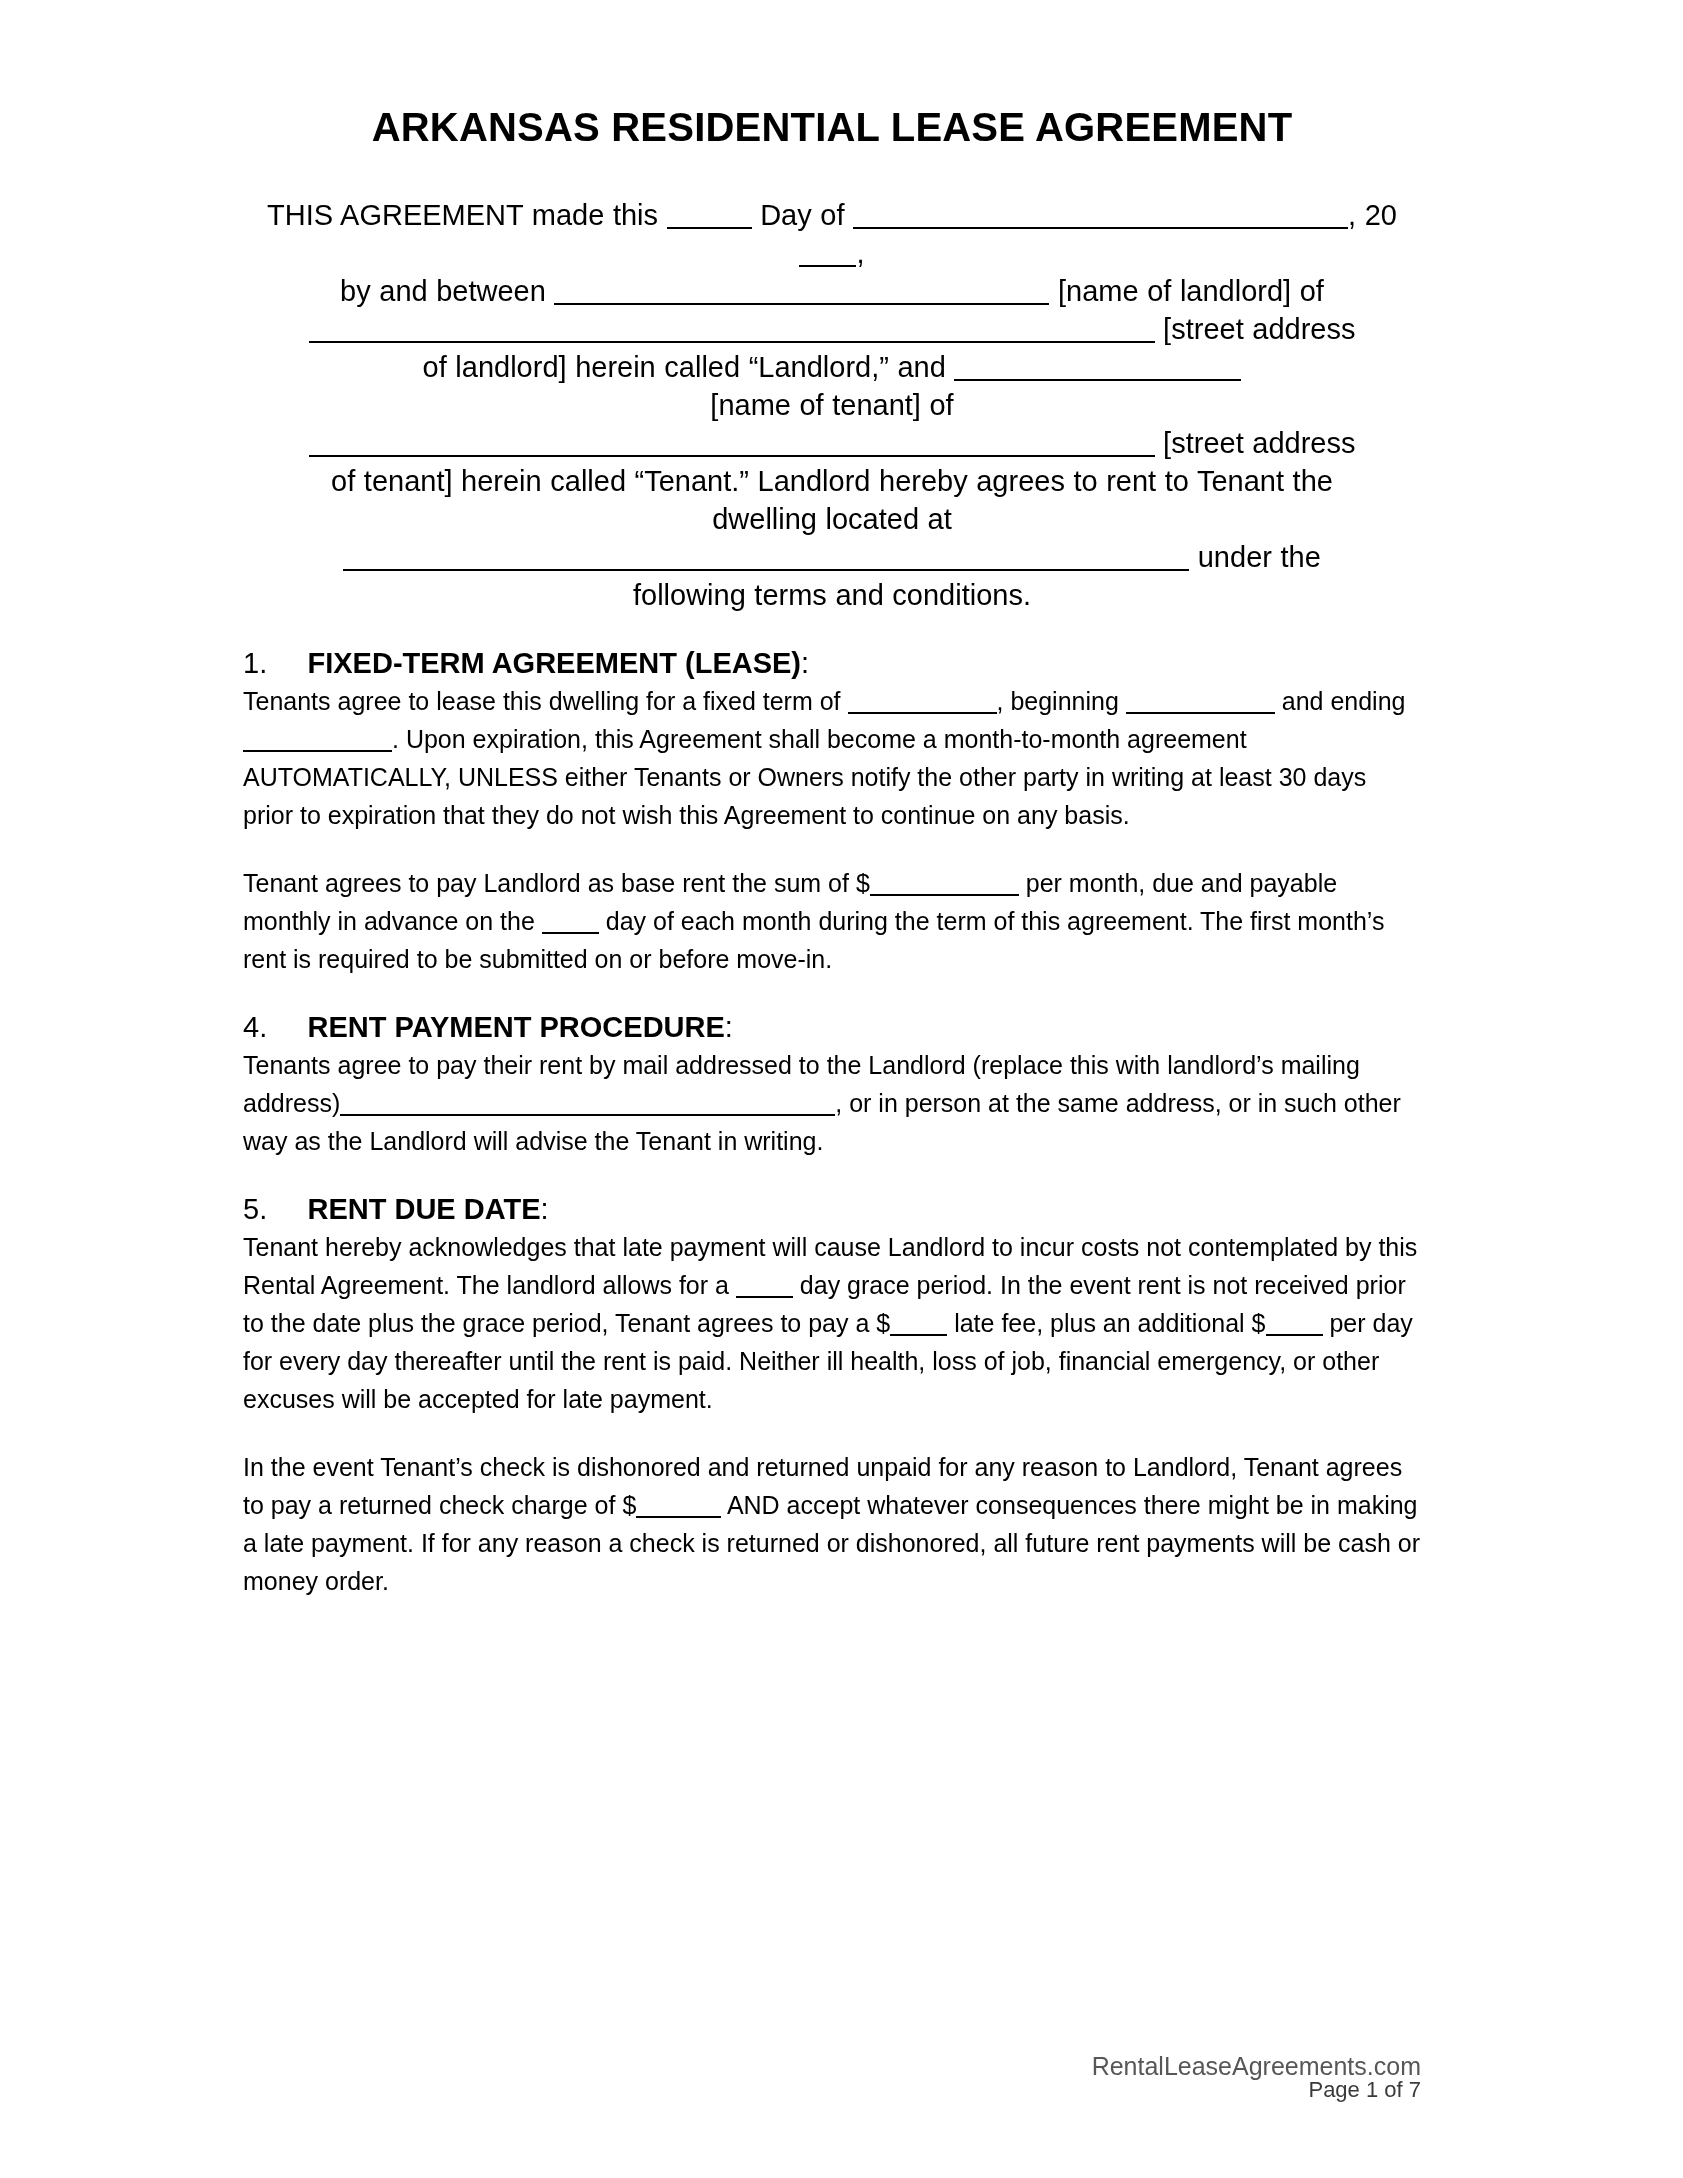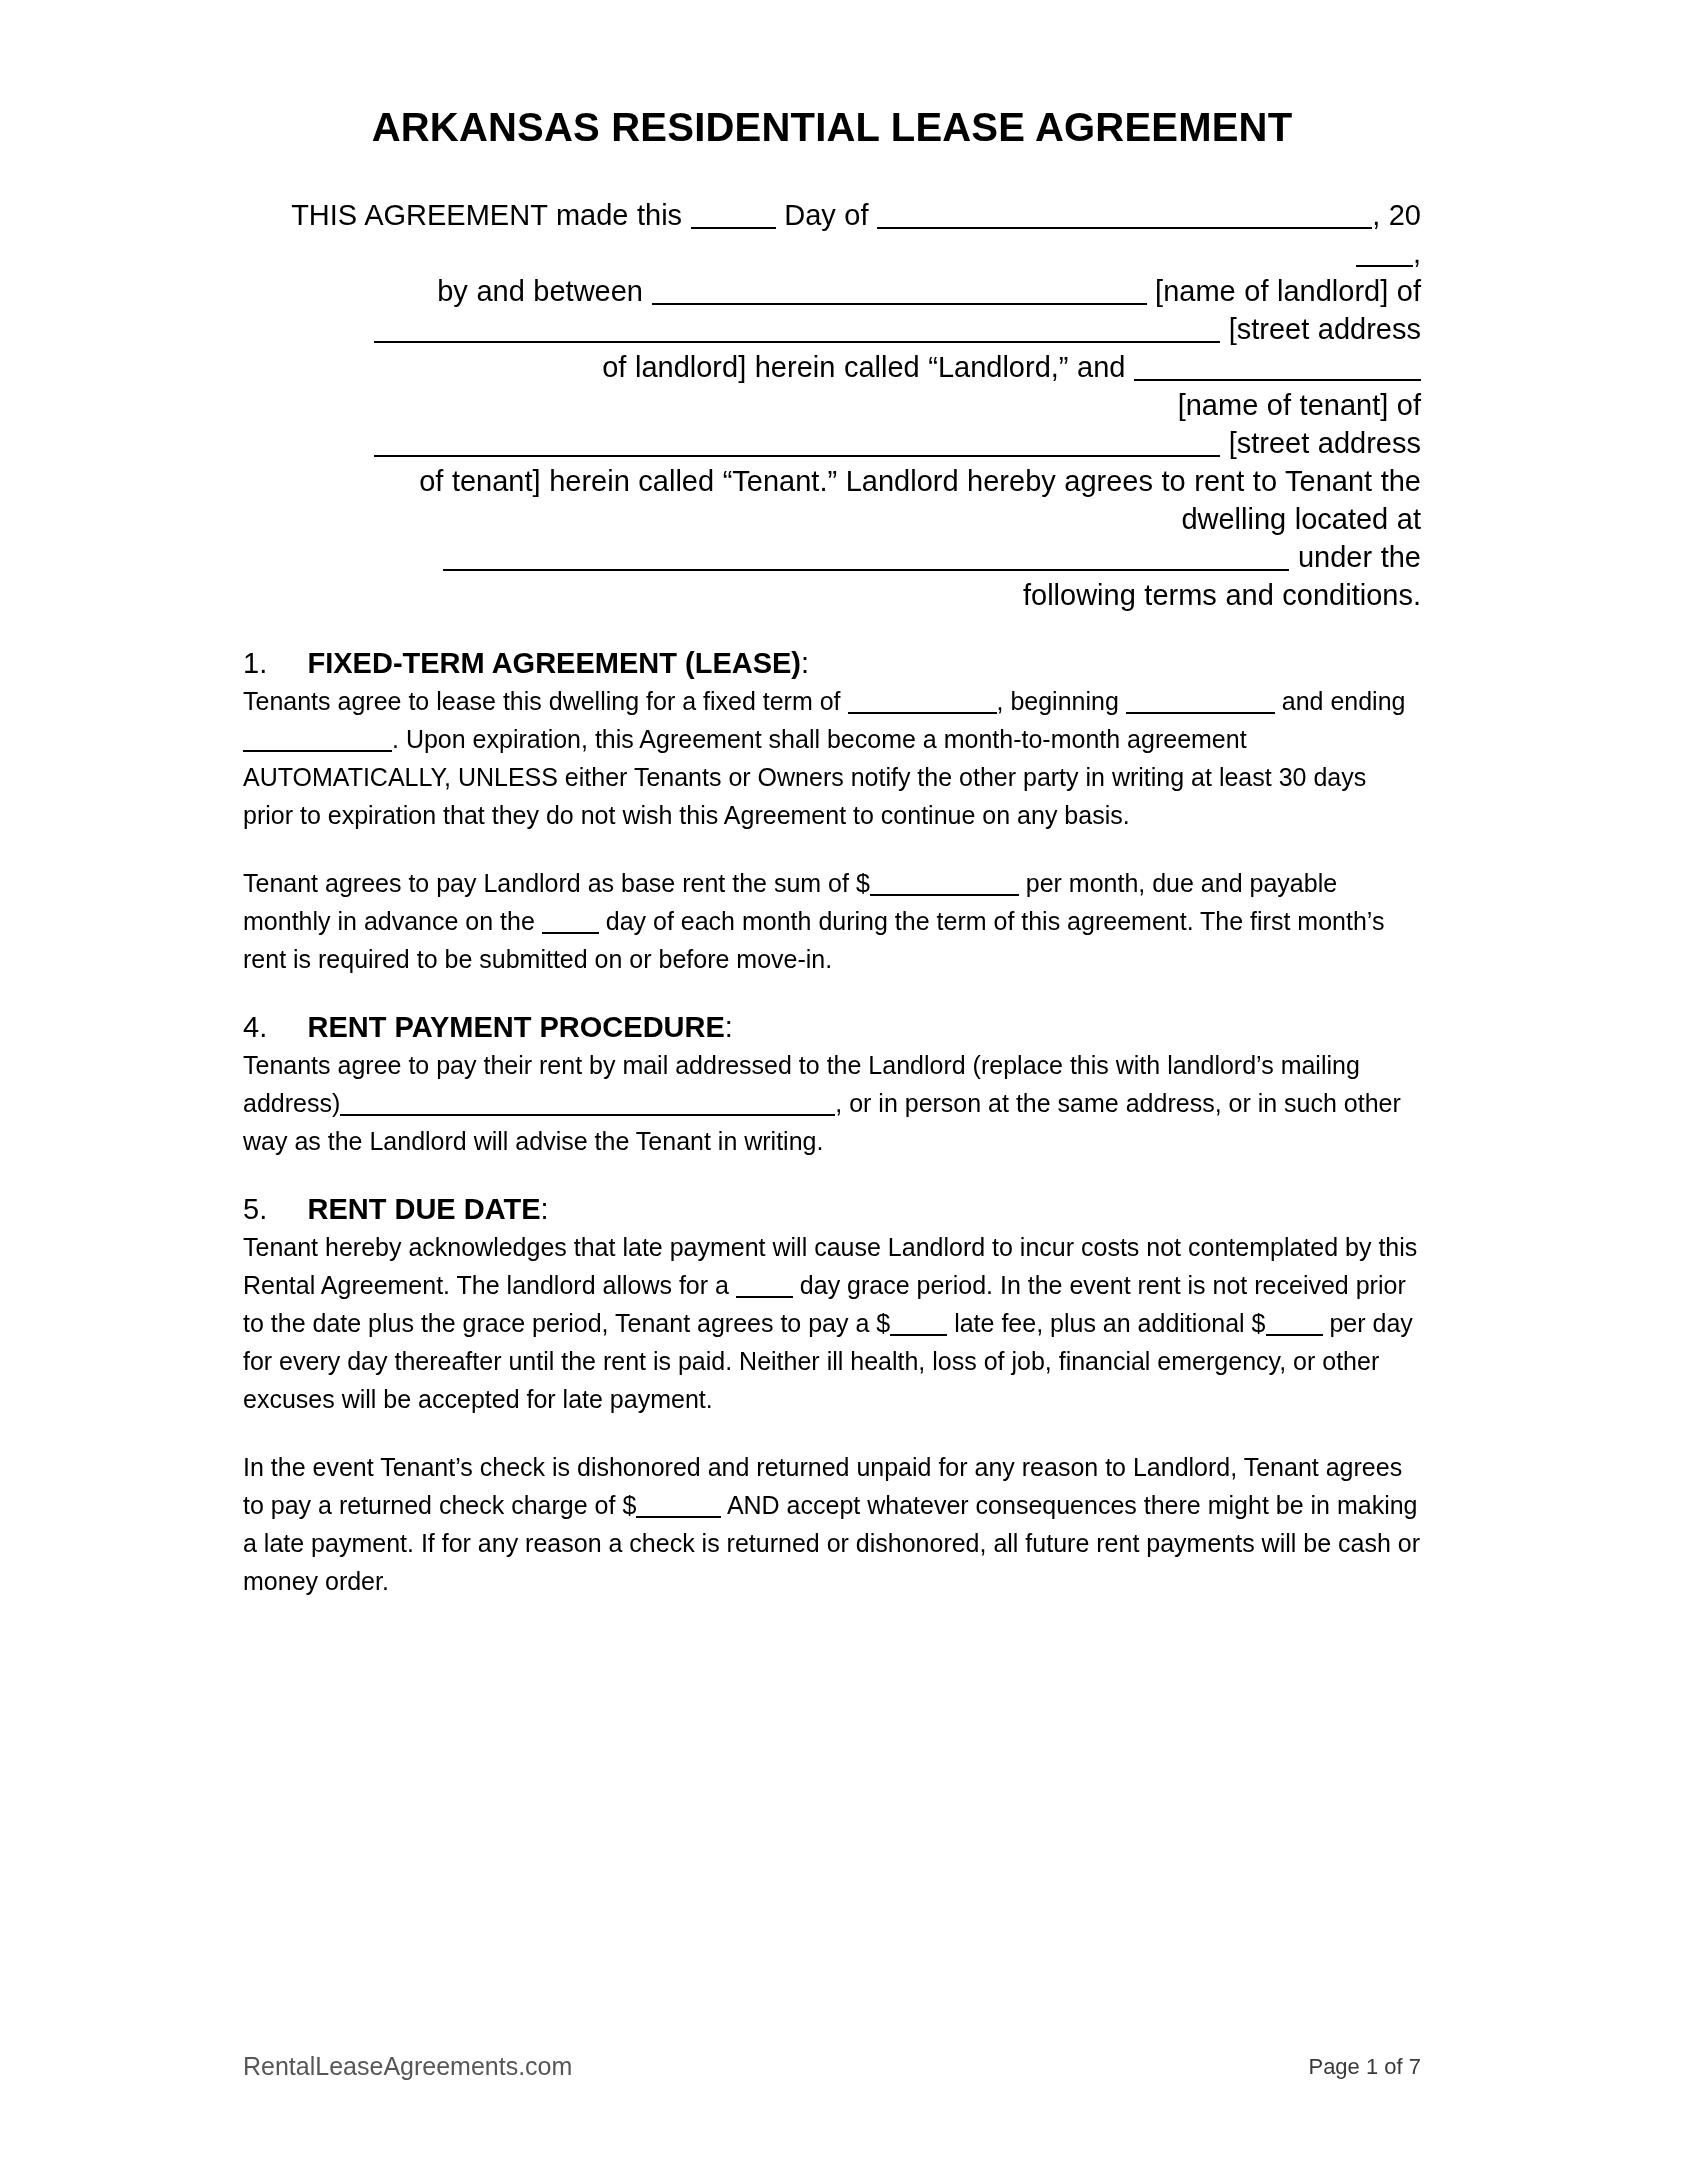--- a/index.html
+++ b/index.html
@@ -34,21 +34,21 @@
     margin: 0;
     padding-top: 104px;
     line-height: 1.15;
     width: 1178px;
   }
   .para {
     font-size: 29px;
     line-height: 38px;
     color: #000000;
     margin: 0;
-    text-align: right;
+    text-align: center;
     word-spacing: 0.5px;
   }
   .intro {
     margin-top: 46px;
   }
   .sec-block {
     margin-top: 30px;
   }
   .sec-head {
     font-size: 29px;
@@ -84,21 +84,22 @@
   .b-l   { width: 287px; }
   .b-xl  { width: 495px; }
   .b-wide{ width: 846px; }
   .footer {
     position: absolute;
     left: 243px;
     top: 2054px;
     width: 1178px;
     display: flex;
     justify-content: space-between;
-    align-items: center;
+    align-items: flex-end;
+    flex-direction: column;
   }
   .footer-left {
     font-size: 25px;
     color: #575757;
     line-height: 1;
   }
   .footer-right {
     font-size: 22px;
     color: #3a3a3a;
     line-height: 1;

